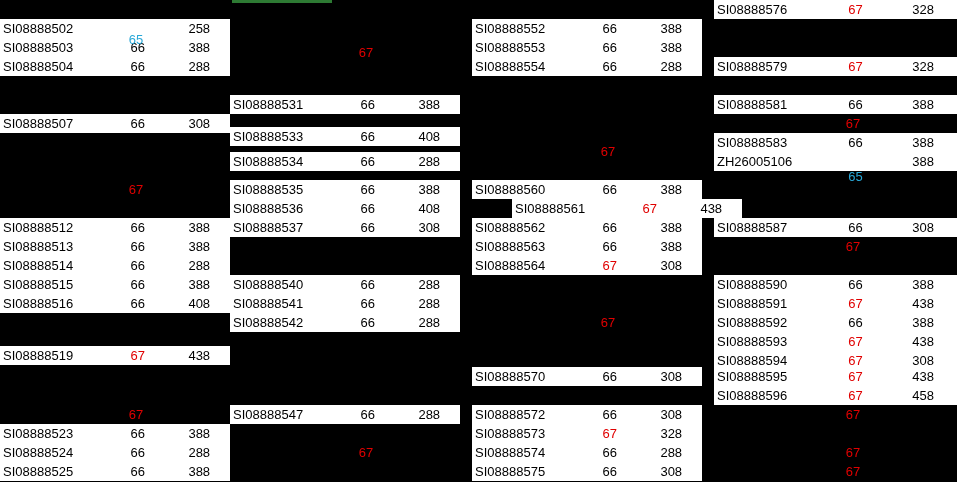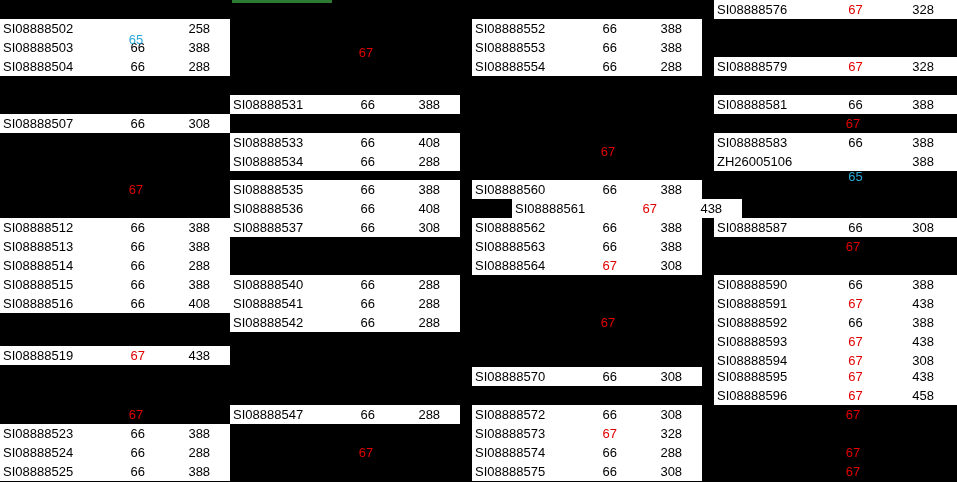--- a/index.html
+++ b/index.html
@@ -99,21 +99,21 @@
       <div class="floatnum blue" style="top: 0px; left: 105px; width: 62px;">65</div>
       <div class="floatnum red" style="top: 180px; left: 105px; width: 62px;">67</div>
       <div class="floatnum red" style="top: 405px; left: 105px; width: 62px;">67</div>
     </div>
   <div class="col c1" id="col1">
       <div class="row" style="top: 95px;">
         <div class="cell-id">SI08888531</div>
         <div class="cell-a ">66</div>
         <div class="cell-b ">388</div>
       </div>
-      <div class="row" style="top: 133px;">
+      <div class="row" style="top: 127px;">
         <div class="cell-id">SI08888533</div>
         <div class="cell-a ">66</div>
         <div class="cell-b ">408</div>
       </div>
       <div class="row" style="top: 152px;">
         <div class="cell-id">SI08888534</div>
         <div class="cell-a ">66</div>
         <div class="cell-b ">288</div>
       </div>
       <div class="row" style="top: 180px;">

